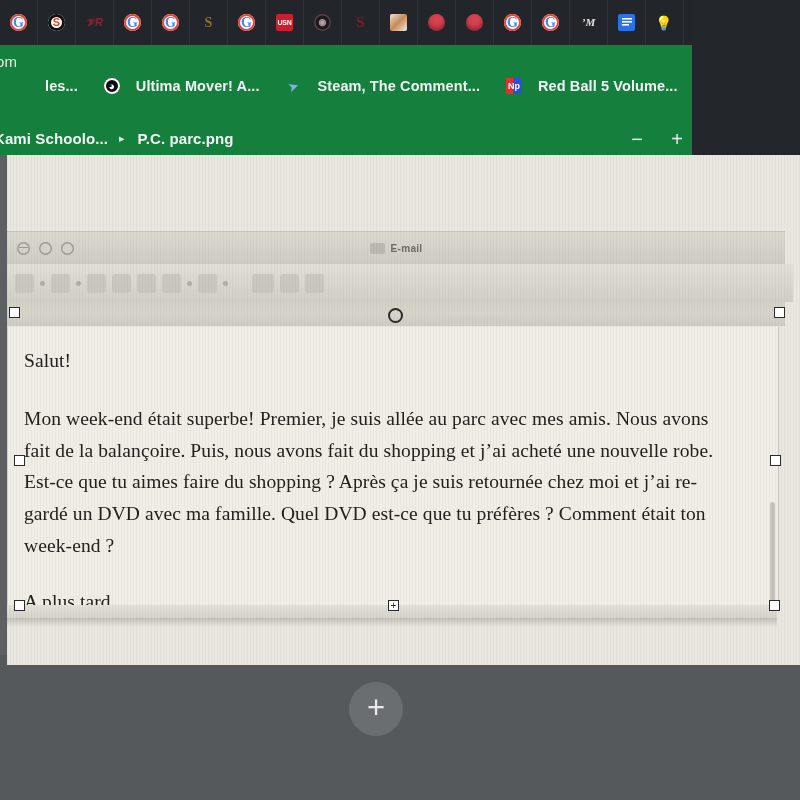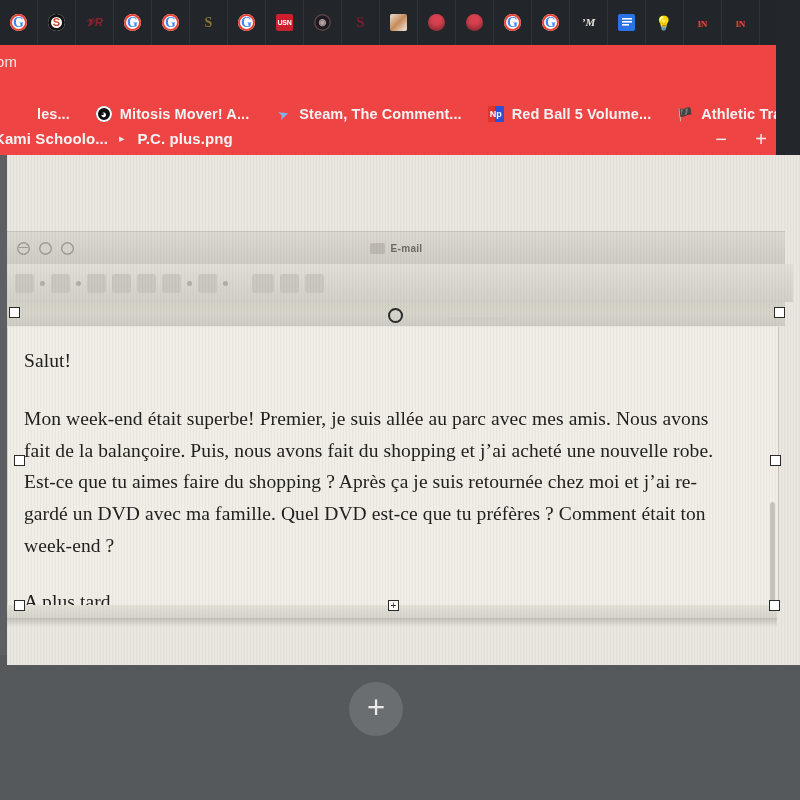--- a/index.html
+++ b/index.html
@@ -6,22 +6,22 @@
   body{
     width:800px;height:800px;overflow:hidden;
     background:#23272b;
     font-family:"Liberation Sans", sans-serif;
     -webkit-font-smoothing:antialiased;
   }
   #app{position:relative;width:800px;height:800px;overflow:hidden;}
 
   
   .chrome{
-    position:absolute;left:0;top:0;width:776px;height:155px;
-    background:#ef4444;
+    position:absolute;left:0;top:0;width:692px;height:155px;
+    background:#15803d;
     overflow:hidden;
   }
 
   
   .tabstrip{
     position:absolute;left:0;top:0;width:800px;height:45px;
     display:flex;align-items:center;
     background:#22262a;
   }
   .tab{
@@ -86,21 +86,21 @@
     padding-left:0px;margin-left:-4px;
   }
 
   
   .bookmarks{
     position:absolute;left:0;top:78px;width:800px;height:44px;
     display:flex;align-items:center;
     overflow:hidden;
   }
   .bm{
-    display:flex;align-items:flex-end;gap:8px;
+    display:flex;align-items:flex-start;gap:16px;
     padding:0 13px;height:44px;white-space:nowrap;flex:0 0 auto;
   }
   .bm-label{color:#f1f2f3;font-size:14.5px;font-weight:bold;letter-spacing:.1px;}
   .bm-ico{width:16px;height:16px;flex:0 0 16px;border-radius:2px;
     display:flex;align-items:center;justify-content:center;font-size:10px;overflow:hidden;}
   .bmi-mitosis{border-radius:50%;background:#0e0e10;box-shadow:inset 0 0 0 2px #fff;}
   .bmi-mitosis::after{content:"\25D5";color:#fff;font-size:11px;}
   .bmi-steam{background:transparent;color:#7fb3e8;}
   .bmi-steam::after{content:"\27A4";font-size:13px;transform:rotate(-20deg);display:block;}
   .bmi-np{background:linear-gradient(90deg,#e0322e 0%,#e0322e 45%,#2f4fd6 45%,#2f4fd6 100%);
@@ -306,41 +306,41 @@
       <span class="urltext">om</span>
     </div>
 
     <div class="bookmarks">
       <div class="bm">
         <span class="bm-ico"></span>
         <span class="bm-label">les...</span>
       </div>
       <div class="bm">
         <span class="bm-ico bmi-mitosis"></span>
-        <span class="bm-label">Mitosis Mover! A...</span>
+        <span class="bm-label">Ultima Mover! A...</span>
       </div>
       <div class="bm">
         <span class="bm-ico bmi-steam"></span>
         <span class="bm-label">Steam, The Comment...</span>
       </div>
       <div class="bm">
         <span class="bm-ico bmi-np"></span>
         <span class="bm-label">Red Ball 5 Volume...</span>
       </div>
       <div class="bm">
         <span class="bm-ico bmi-athletic"></span>
         <span class="bm-label">Athletic Training...</span>
       </div>
 
     </div>
 
     <div class="filebar">
       <span class="crumb first">Kami Schoolo...</span>
       <span class="crumb-sep">▸</span>
-      <span class="crumb">P.C. plus.png</span>
+      <span class="crumb">P.C. parc.png</span>
     </div>
     <div class="zoomctl">
       <span class="zbtn">−</span>
       <span class="zbtn">+</span>
     </div>
   </div>
 
   <div class="viewer">
 
     <div class="darkpane"></div>

